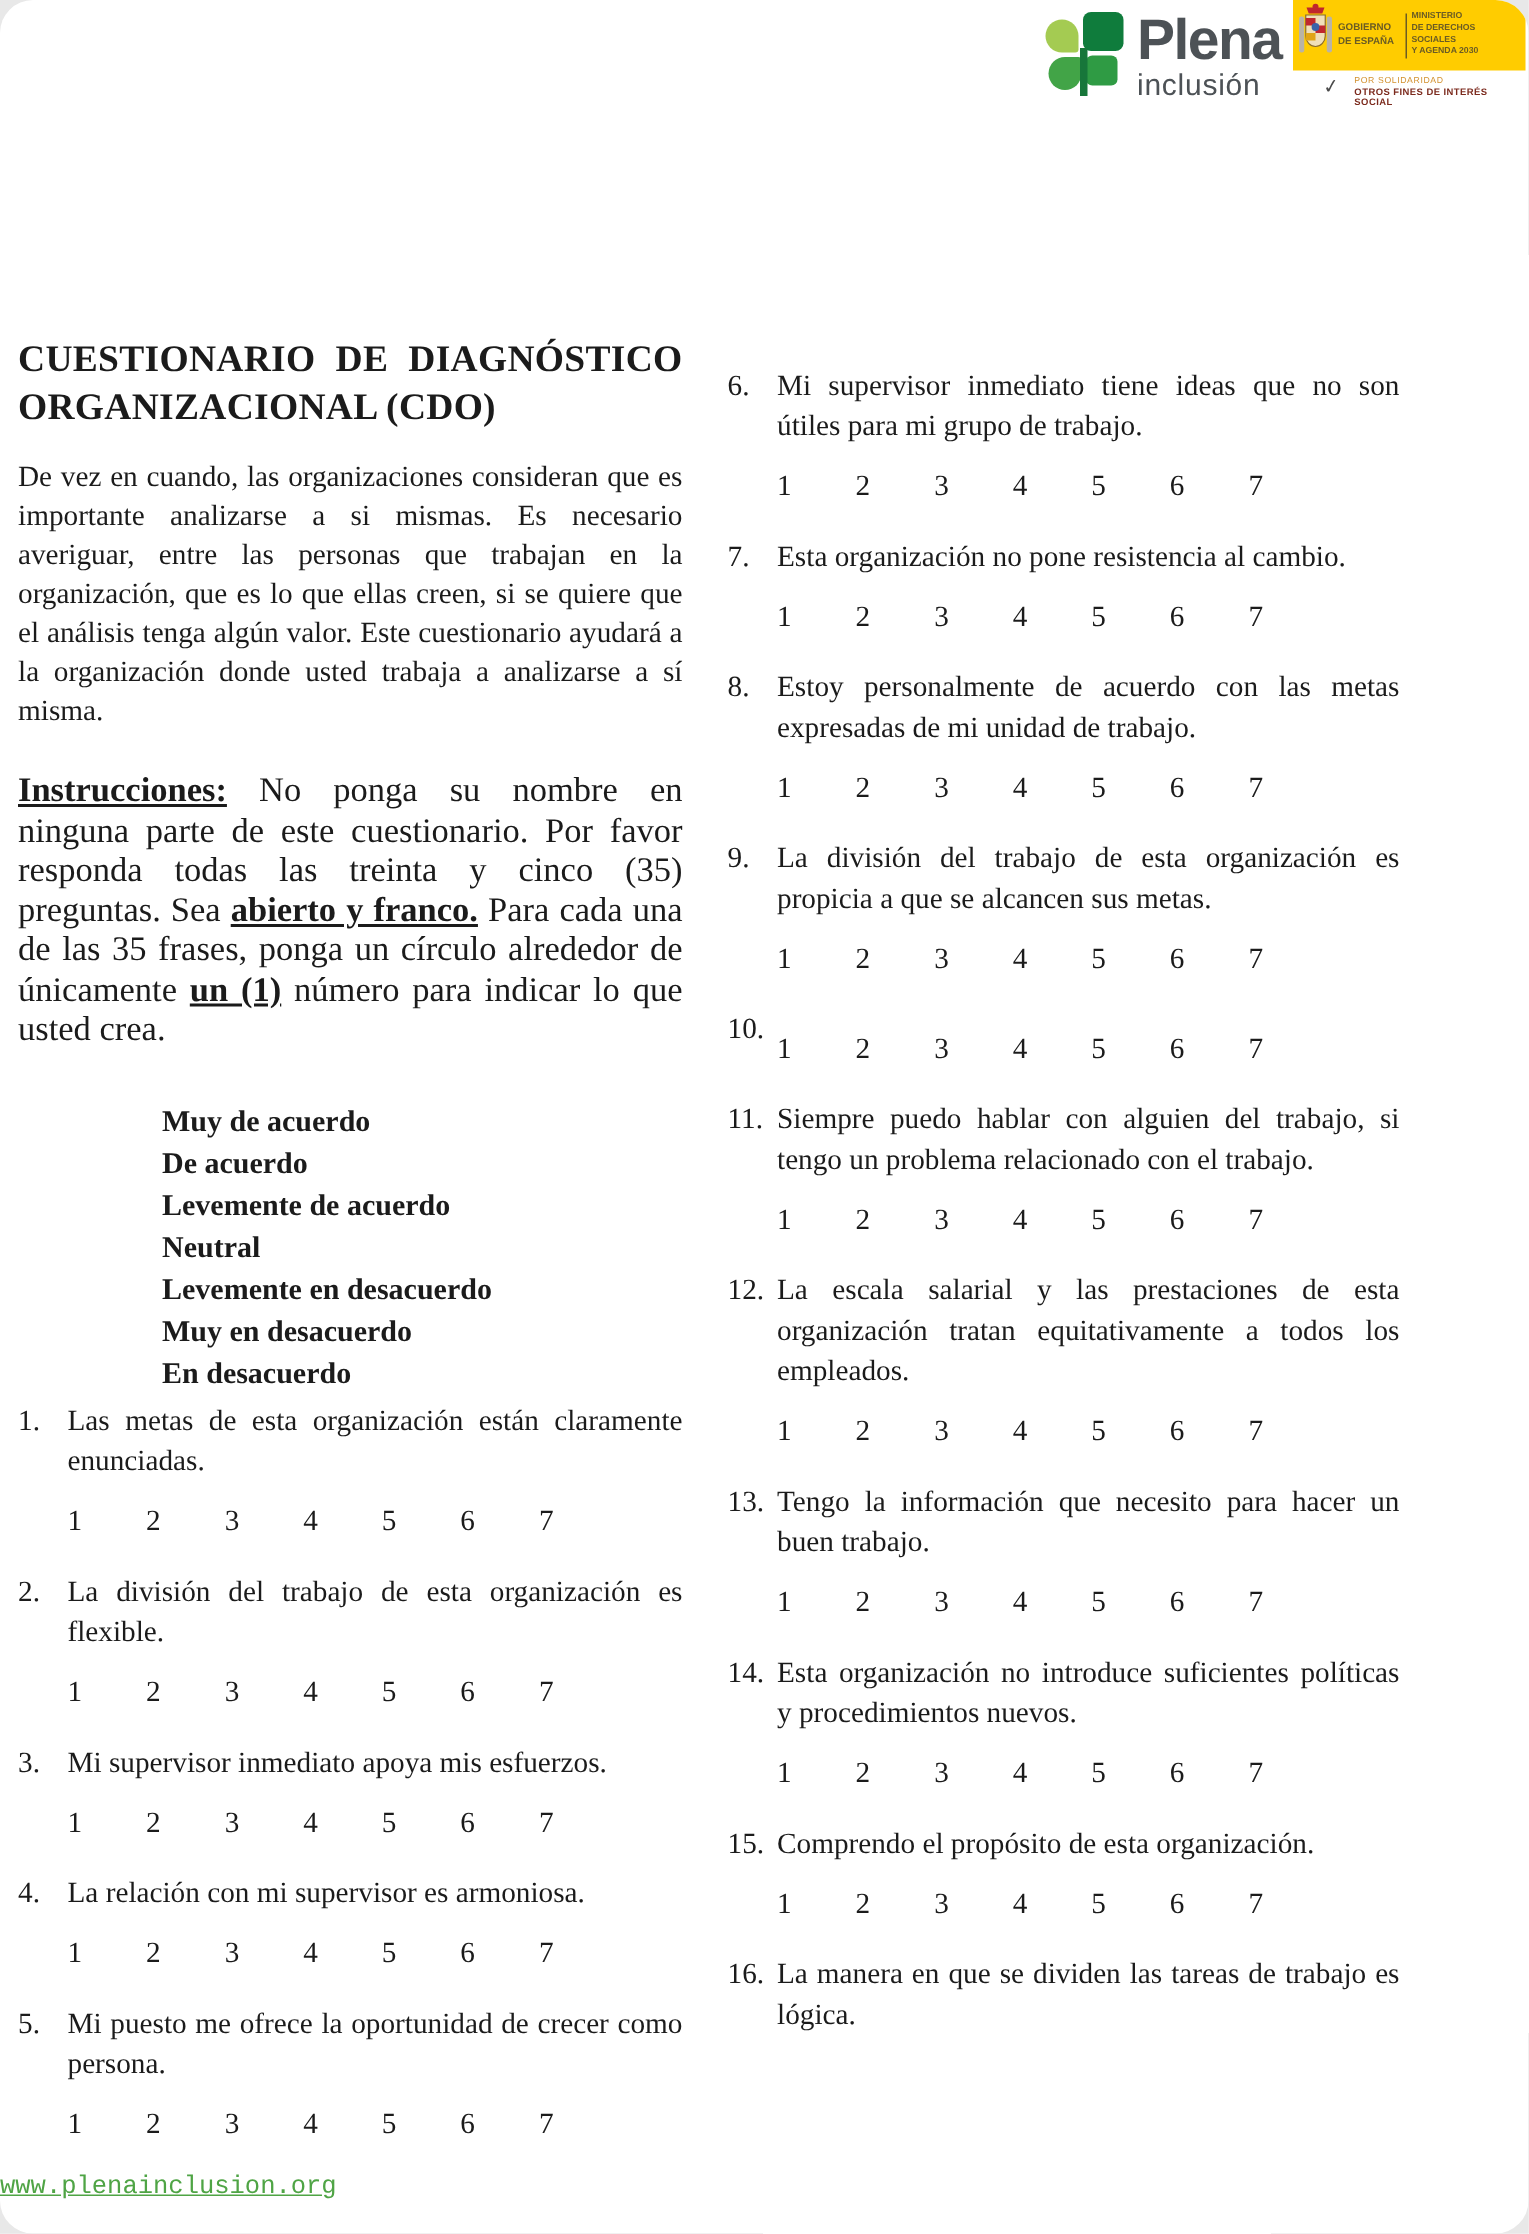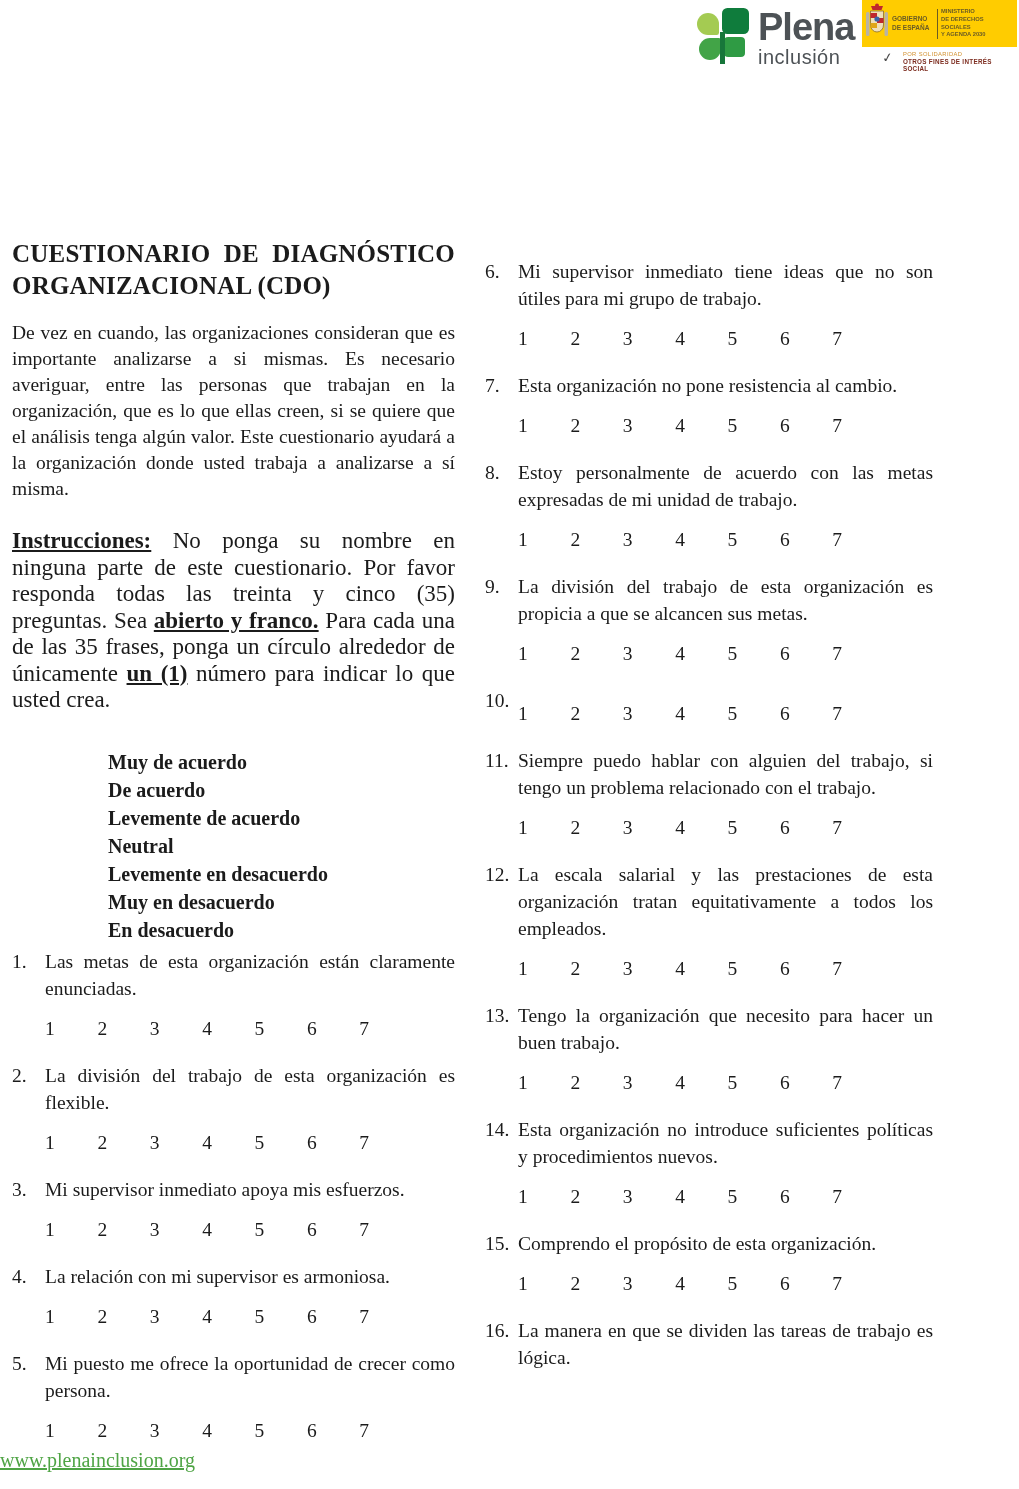--- a/index.html
+++ b/index.html
@@ -1,19 +1,20 @@
 <!DOCTYPE html>
 <html><head>
 <meta charset="utf-8">
 <style>
   html,body { margin:0; padding:0; background:#e8e8e8; }
   .page {
     position:relative; width:1019px; height:1489px; background:#ffffff;
     font-family:"Liberation Serif", serif; color:#1b1b1b; overflow:hidden;
     margin:0 auto;
+    border-radius:22px;
   }
 
   
   .plena-logo { position:absolute; top:8px; left:697px; display:flex; gap:9px; align-items:flex-start; }
   .clover { position:relative; width:52px; height:56px; flex:none; }
   .leaf { position:absolute; display:block; }
   .leaf.tl { left:0;  top:5px;  width:22px; height:22px; border-radius:50% 50% 10% 50%; background:#a4cb52; }
   .leaf.tr { left:25px; top:0;  width:27px; height:26px; border-radius:20%; background:#0f7c3c; }
   .leaf.bl { left:2px; top:30px; width:22px; height:22px; border-radius:50% 10% 50% 50%; background:#42a447; }
   .leaf.br { left:27px; top:29px; width:21px; height:20px; border-radius:20%; background:#2f9b44; }
@@ -27,21 +28,21 @@
   .coat { flex:none; margin-right:3px; }
   .gov-entity { flex:none; width:42px; font-size:6.5px; font-weight:bold; color:#6b5c24; white-space:pre-line; line-height:1.25; }
   .gov-divider { flex:none; width:1px; height:30px; background:#6b5c24; margin:0 3px; }
   .gov-ministry { flex:1; font-size:5.8px; font-weight:bold; color:#6b5c24; white-space:pre-line; line-height:1.3; }
   .gov-sub { display:flex; align-items:flex-start; margin-top:4px; padding-left:20px; }
   .gov-check { font-size:13px; color:#4a4a4a; transform:rotate(-8deg); line-height:1; margin-right:10px; }
   .sol-small { font-size:5.8px; color:#d2912f; letter-spacing:0.4px; }
   .sol-bold  { font-size:6.3px; font-weight:bold; color:#7c2b1e; letter-spacing:0.3px; margin-top:1px; }
 
   
-  .columns { position:absolute; top:224px; left:12px; display:flex; gap:30px;margin-top:14px; }
+  .columns { position:absolute; top:224px; left:12px; display:flex; gap:30px; }
   .col { box-sizing:border-box; }
   .col-left  { width:443px; }
   .col-right { width:448px; padding-top:16px; }
 
   h1.doc-title { margin:0; font-size:25px; line-height:32px; font-weight:bold; text-align:justify; letter-spacing:0.2px; }
 
   p.intro { margin:18px 0 0 0; font-size:19.5px; line-height:26px; text-align:justify;font-family:Liberation Serif, serif; }
 
   p.instructions { margin:26px 0 0 0; font-size:23px; line-height:26.5px; text-align:justify; }
   .bu { font-weight:bold; text-decoration:underline; }
@@ -53,21 +54,21 @@
   .question { display:flex; align-items:flex-start; }
   .q-num { flex:none; width:33px; font-size:19.5px; line-height:27px; }
   .q-body { flex:1; min-width:0; }
   .q-text { font-size:19.5px; line-height:27px; text-align:justify; }
   .q-scale { display:flex; justify-content:space-between; width:324px; margin:13px 0 20px 0; }
   .scale-num { font-size:19.5px; line-height:27px; cursor:pointer; }
 
   
   .footer-url {
     position:absolute; left:0; top:1449px;
-    font-family:Liberation Serif, serif; font-size:20px;
+    font-family:Liberation Mono, monospace; font-size:17px;
     color:#4fa445; text-decoration:underline; cursor:pointer;
   }
 </style>
 </head>
 <body>
 
 <div class="page">
 
   <div class="plena-logo">
     <span class="clover">
@@ -314,21 +315,21 @@
                 <span class="scale-num">4</span>
                 <span class="scale-num">5</span>
                 <span class="scale-num">6</span>
                 <span class="scale-num">7</span>
               </div>
             </div>
           </div>
           <div class="question">
             <span class="q-num">13.</span>
             <div class="q-body">
-              <div class="q-text">Tengo la organización que necesito para hacer un buen trabajo.</div>
+              <div class="q-text">Tengo la información que necesito para hacer un buen trabajo.</div>
               <div class="q-scale">
                 <span class="scale-num">1</span>
                 <span class="scale-num">2</span>
                 <span class="scale-num">3</span>
                 <span class="scale-num">4</span>
                 <span class="scale-num">5</span>
                 <span class="scale-num">6</span>
                 <span class="scale-num">7</span>
               </div>
             </div>

